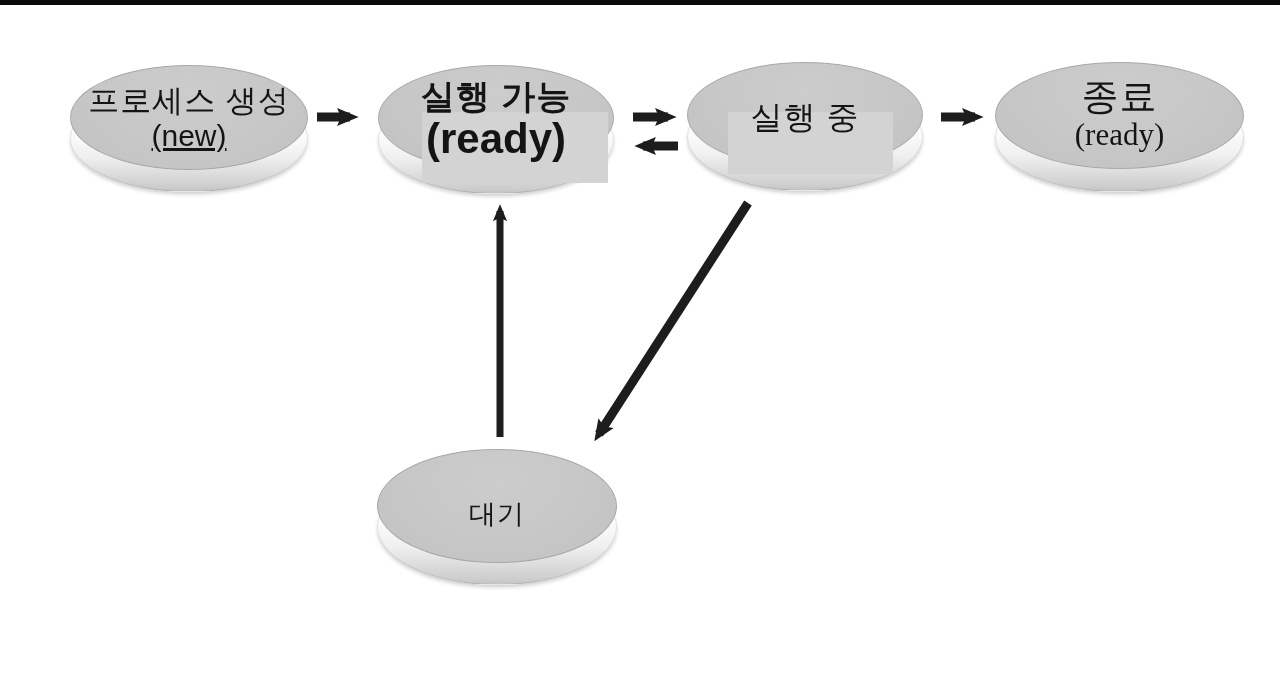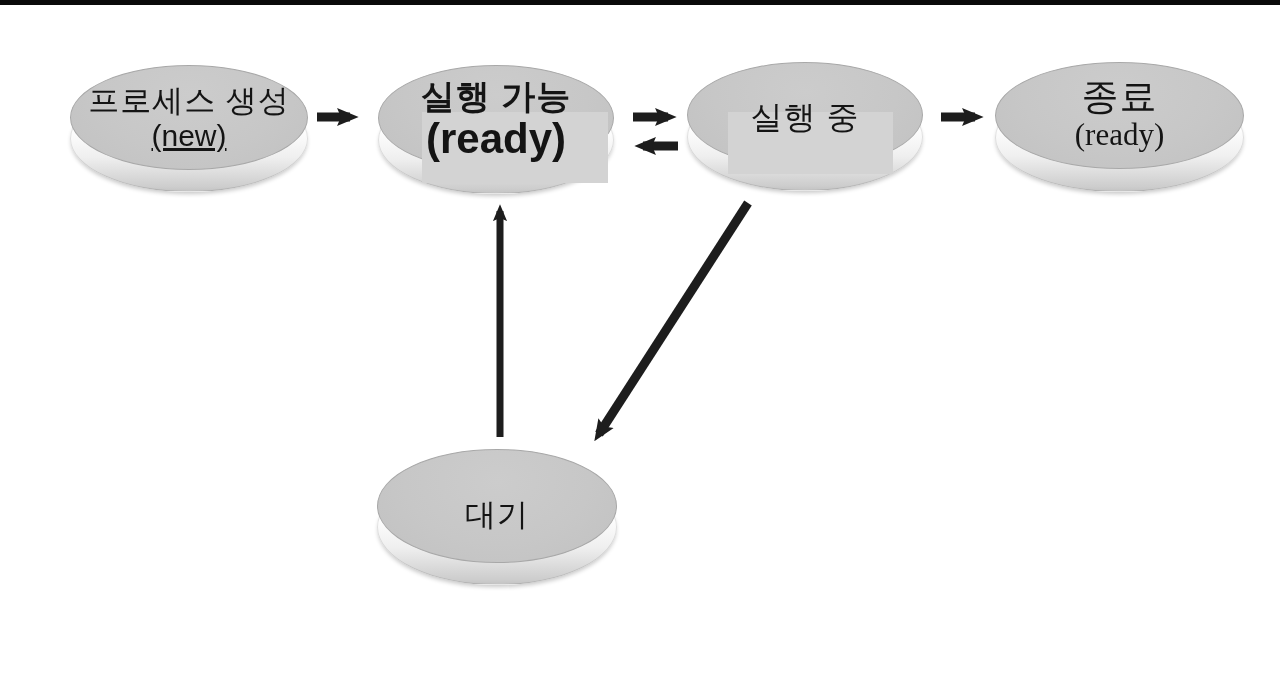--- a/index.html
+++ b/index.html
@@ -63,21 +63,21 @@
   .n-running .disc-face{height:106px;} .n-running .disc-side{top:21px;height:106px;}
   .n-running .node-text{height:110px;} .n-running .ko{font-size:32px;} .n-running .en{font-size:31px;}
   .n-running .patch{left:41px;top:50px;width:165px;height:62px;}
 
   .n-exit   {left:995px; top:62px;  width:249px; height:128px;}
   .n-exit   .disc-face{height:107px;} .n-exit .disc-side{top:21px;height:107px;}
   .n-exit   .node-text{height:104px;font-family:Liberation Serif, serif;} .n-exit .ko{font-size:37px;} .n-exit .en{font-size:31px;}
 
   .n-blocked{left:377px; top:449px; width:240px; height:134px;}
   .n-blocked .disc-face{height:114px;} .n-blocked .disc-side{top:20px;height:114px;}
-  .n-blocked .node-text{height:112px;} .n-blocked .ko{font-size:31px;margin-top:19px;} .n-blocked .en{font-size:31px;}
+  .n-blocked .node-text{height:112px;} .n-blocked .ko{font-size:27px;margin-top:19px;} .n-blocked .en{font-size:31px;}
 </style>
 </head>
 <body>
 
 <div class="canvas">
 
   <div class="top-bar"></div>
 
   <svg class="arrows" viewBox="0 0 1280 674">
     <defs>

